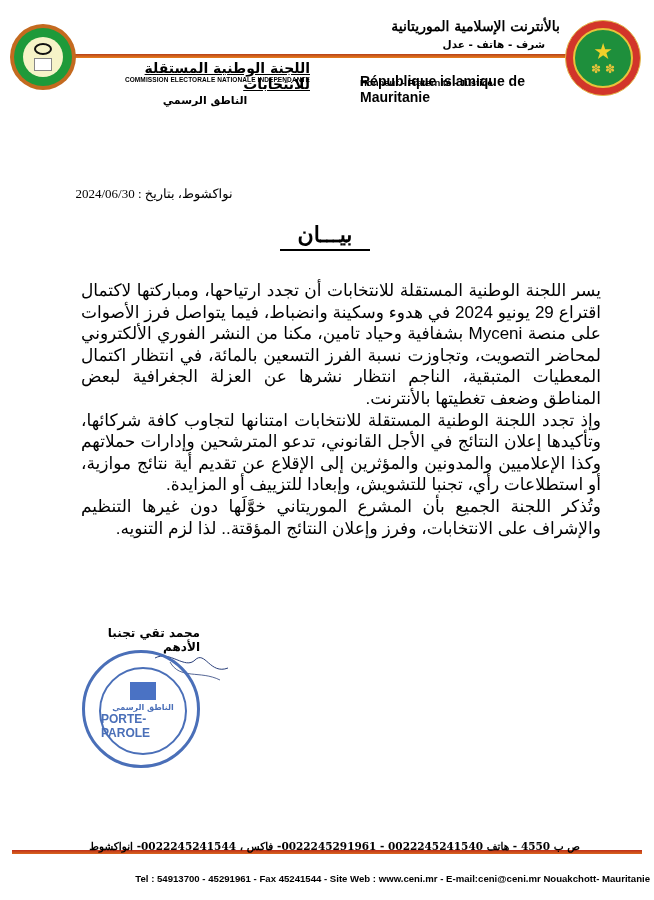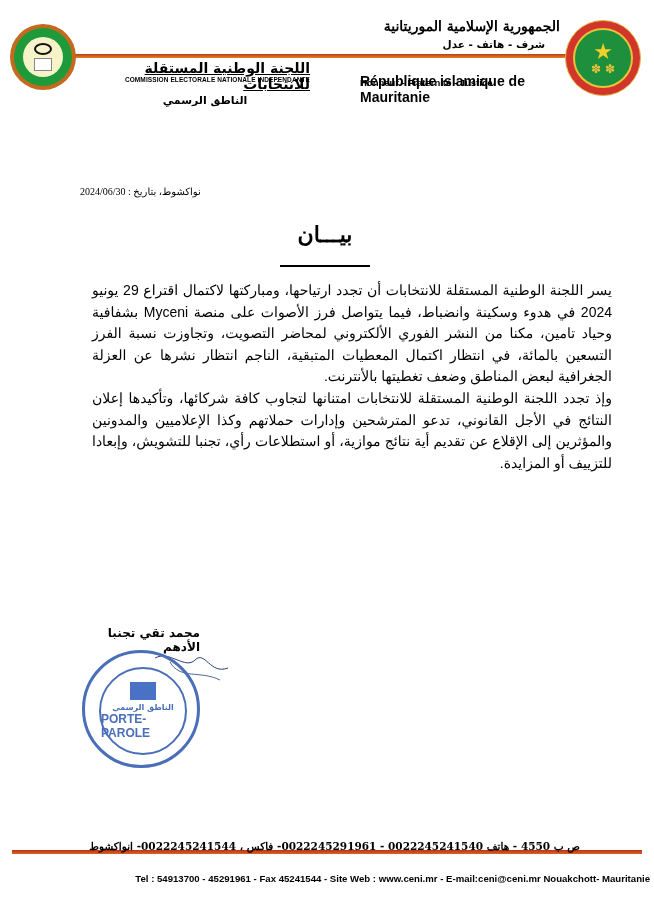--- a/index.html
+++ b/index.html
@@ -27,25 +27,25 @@
 
   .ceni-ar { position:absolute; left:100px; top:60px; width:210px; text-align:right; direction:rtl; font-family:"DejaVu Sans", sans-serif; font-weight:bold; font-size:14px; line-height:16px;text-decoration:underline; }
   .ceni-fr { position:absolute; left:100px; top:76px; width:210px; text-align:right; font-family:"Liberation Sans", sans-serif; font-weight:bold; font-size:6.5px; letter-spacing:0.1px; }
   .spokes-ar { position:absolute; left:150px; top:94px; width:110px; text-align:center; direction:rtl; font-weight:bold; font-size:11px; }
 
   .rim-ar { position:absolute; left:360px; top:18px; width:200px; text-align:right; direction:rtl; font-family:"DejaVu Serif", serif; font-weight:bold; font-size:14px; }
   .rim-motto-ar { position:absolute; left:420px; top:38px; width:125px; text-align:right; direction:rtl; font-weight:bold; font-size:10.5px; }
   .rim-fr { position:absolute; left:360px; top:73px; width:200px; text-align:left; font-family:"Liberation Sans", sans-serif; font-weight:bold; font-size:14px; }
   .rim-motto-fr { position:absolute; left:360px; top:77px; width:186px; text-align:left; font-family:"Liberation Sans", sans-serif; font-weight:bold; font-size:9.5px; }
 
-  .date-line { position:absolute; left:80px; top:186px; width:180px; direction:rtl; text-align:left; font-family:"Liberation Serif", serif; font-size:10px; }
+  .date-line { position:absolute; left:64px; top:186px; width:180px; direction:rtl; text-align:center; font-family:"Liberation Serif", serif; font-size:13px; }
 
-  .doc-title { position:absolute; left:280px; top:222px; width:90px; text-align:center; direction:rtl; font-family:"Liberation Sans", sans-serif; font-weight:bold; font-size:22px; border-bottom:2px solid #000; padding-bottom:17px; line-height:26px; }
+  .doc-title { position:absolute; left:280px; top:222px; width:90px; text-align:center; direction:rtl; font-family:"Liberation Sans", sans-serif; font-weight:bold; font-size:22px; border-bottom:2px solid #000; padding-bottom:1px; line-height:26px; }
 
-  .body-text { position:absolute; left:92px; top:280px; width:520px; direction:rtl; text-align:justify; text-align-last:right; font-family:"Liberation Sans", sans-serif; font-size:14px; line-height:21.6px; }
+  .body-text { position:absolute; left:81px; top:280px; width:520px; direction:rtl; text-align:justify; text-align-last:right; font-family:"Liberation Sans", sans-serif; font-size:17px; line-height:21.6px; }
   .body-text p { margin:0; }
 
   .signer { position:absolute; left:80px; top:626px; width:120px; direction:rtl; text-align:right; font-weight:bold; font-size:12px; }
 
   .stamp { position:absolute; left:82px; top:650px; width:118px; height:118px; border-radius:50%; border:3px solid #4a6fb8; box-sizing:border-box; }
   .stamp .inner { position:absolute; left:14px; top:14px; width:84px; height:84px; border-radius:50%; border:2px solid #4a6fb8; display:flex; flex-direction:column; align-items:center; justify-content:center; }
   .stamp .ballot { width:26px; height:18px; background:#4a72c4; margin-bottom:3px; }
   .stamp .stamp-ar { color:#4a6fb8; font-size:8px; font-weight:bold; direction:rtl; }
   .stamp .stamp-fr { color:#4a6fb8; font-family:"Liberation Sans", sans-serif; font-size:12px; font-weight:bold; }
   .signature { position:absolute; left:150px; top:640px; width:80px; height:50px; }
@@ -65,38 +65,39 @@
       <div class="inner">
         <div class="eye"></div>
         <div class="box"></div>
       </div>
     </div>
 </div>
 <div class="ceni-ar">اللجنة الوطنية المستقلة للانتخابات</div>
 <div class="ceni-fr">COMMISSION ELECTORALE NATIONALE INDEPENDANTE</div>
 <div class="spokes-ar">الناطق الرسمي</div>
 
-<div class="rim-ar">الجمهورية الإسلامية الموريتانية</div>
+<div class="rim-ar">بالأنترنت الإسلامية الموريتانية</div>
 <div class="rim-motto-ar">شرف - هاتف - عدل</div>
 <div class="rim-fr">République islamique de Mauritanie</div>
 <div class="rim-motto-fr">Honneur - Fraternité - Justice</div>
 <div class="logo-rim">
   <div class="inner">
       <span class="star">★</span>
       <span class="palm">✽ ✽</span>
     </div>
 </div>
 
 <div class="date-line">نواكشوط، بتاريخ : 2024/06/30</div>
 
 <div class="doc-title">بيـــان</div>
 
 <div class="body-text">
   <p>يسر اللجنة الوطنية المستقلة للانتخابات أن تجدد ارتياحها، ومباركتها لاكتمال اقتراع 29 يونيو 2024 في هدوء وسكينة وانضباط، فيما يتواصل فرز الأصوات على منصة Myceni بشفافية وحياد تامين، مكنا من النشر الفوري الألكتروني لمحاضر التصويت، وتجاوزت نسبة الفرز التسعين بالمائة، في انتظار اكتمال المعطيات المتبقية، الناجم انتظار نشرها عن العزلة الجغرافية لبعض المناطق وضعف تغطيتها بالأنترنت.</p>
   <p>وإذ تجدد اللجنة الوطنية المستقلة للانتخابات امتنانها لتجاوب كافة شركائها، وتأكيدها إعلان النتائج في الأجل القانوني، تدعو المترشحين وإدارات حملاتهم وكذا الإعلاميين والمدونين والمؤثرين إلى الإقلاع عن تقديم أية نتائج موازية، أو استطلاعات رأي، تجنبا للتشويش، وإبعادا للتزييف أو المزايدة.</p>
+  <p>وتُذكر اللجنة الجميع بأن المشرع الموريتاني خوَّلَها دون غيرها التنظيم والإشراف على الانتخابات، وفرز وإعلان النتائج المؤقتة.. لذا لزم التنويه.</p>
 </div>
 
 <div class="signer">محمد تقي تجنبا الأدهم</div>
 <svg class="signature" viewBox="0 0 80 50">
   <path d="M5 18 C20 10, 35 30, 45 20 S 60 35, 78 28" stroke="#2a3f7a" stroke-width="1" fill="none"></path>
   <path d="M20 22 C30 40, 50 30, 70 40" stroke="#2a3f7a" stroke-width="0.8" fill="none"></path>
 </svg>
 <div class="stamp">
   <div class="inner">
     <div class="ballot"></div>

